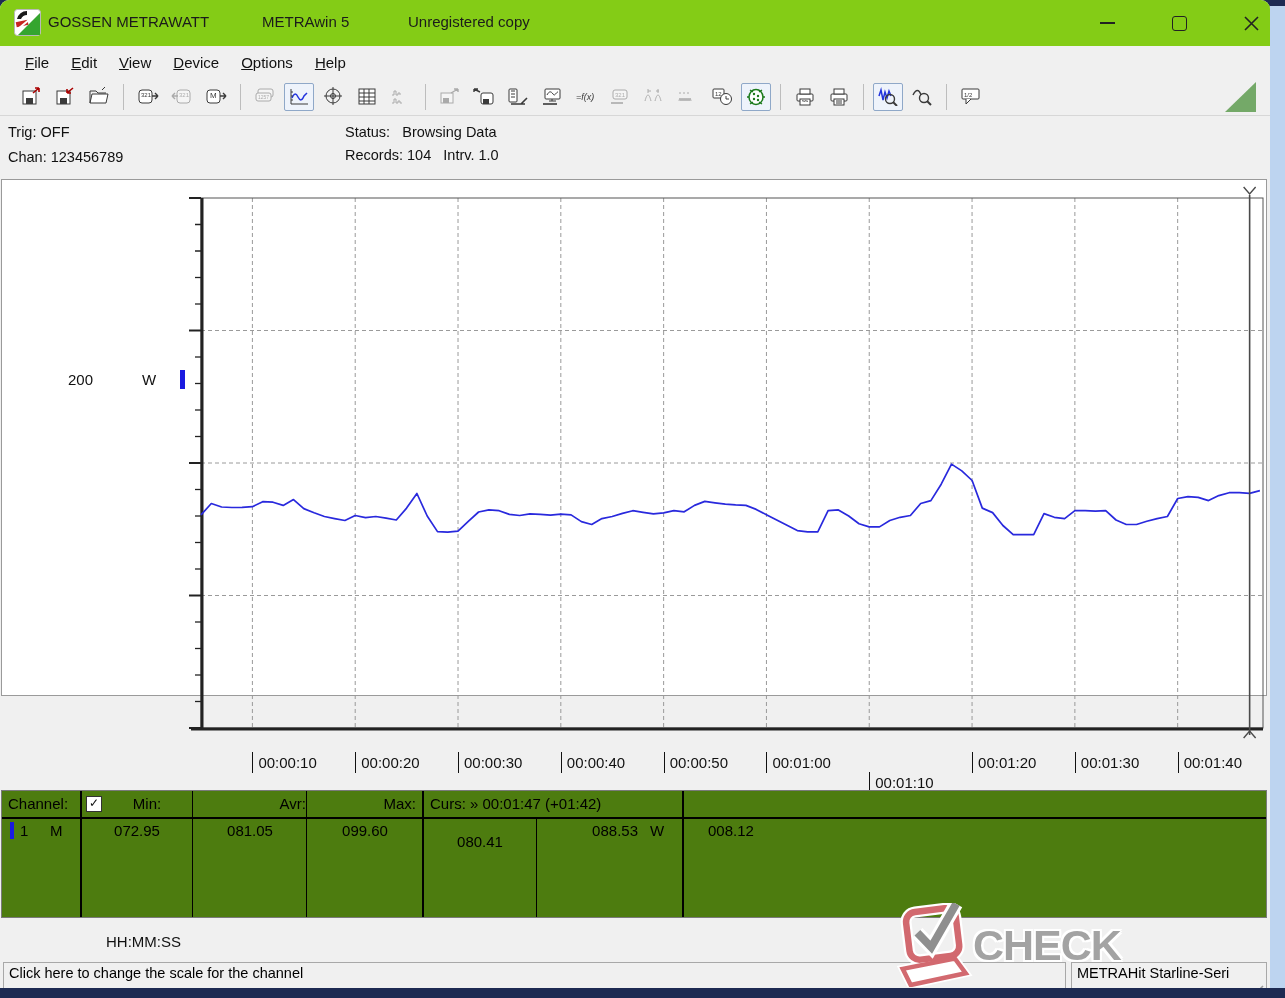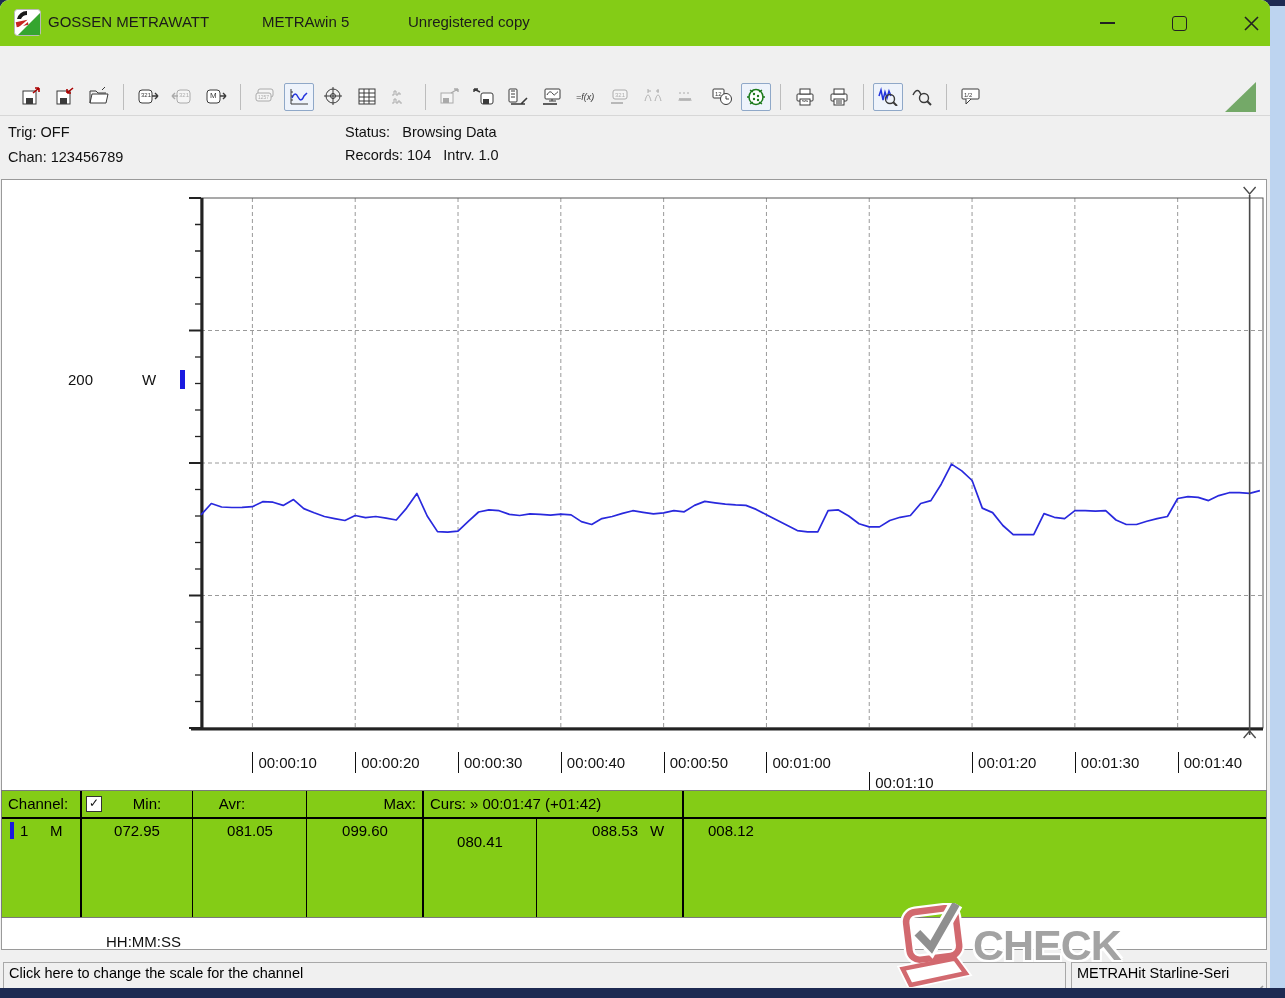--- a/index.html
+++ b/index.html
@@ -30,27 +30,27 @@
   #toolbar{position:absolute;left:0;top:78px;width:100%;height:38px;background:#f0f0f0;border-bottom:1px solid #d7d7d7;display:flex;align-items:center;padding-left:16px;box-sizing:border-box;gap:4px;}
   .tb-btn{width:28px;height:26px;display:flex;align-items:center;justify-content:center;border:1px solid transparent;border-radius:2px;flex:0 0 auto;}
   .tb-btn.pressed{background:#eef3fb;border:1px solid #8fa8c8;}
   .tb-btn.disabled{opacity:.38;filter:grayscale(1);}
   .tb-sep{width:1px;height:26px;background:#bdbdbd;margin:0 5px;flex:0 0 auto;}
   #toolbar-triangle{position:absolute;right:14px;top:4px;}
   
   #status-strip{position:absolute;left:0;top:117px;width:100%;height:61px;background:#f0f0f0;}
   #status-strip .sline{position:absolute;font-size:14.5px;color:#111;white-space:pre;}
   
-  #chart-panel{position:absolute;left:1px;top:179px;width:1266px;height:771px;background:#fff;border:1px solid #9a9a9a;box-sizing:border-box;}
+  #chart-panel{position:absolute;left:1px;top:179px;width:1266px;height:517px;background:#fff;border:1px solid #9a9a9a;box-sizing:border-box;}
   #plot-svg{position:absolute;left:-1px;top:-1px;}
   .axis-lab{position:absolute;font-size:15px;color:#111;}
   .xtick{position:absolute;font-size:15px;color:#111;border-left:1px solid #111;height:21px;line-height:21px;padding-left:5px;white-space:nowrap;}
   .chan-marker{position:absolute;width:5px;height:19px;background:#1a1ae0;}
   
-  #stats-panel{position:absolute;left:1px;top:790px;width:1266px;height:128px;background:#84cc16;border:1px solid #7a7a7a;box-sizing:border-box;}
+  #stats-panel{position:absolute;left:1px;top:790px;width:1266px;height:128px;background:#4d7c0f;border:1px solid #7a7a7a;box-sizing:border-box;}
   #stats-panel .cell{position:absolute;font-size:15px;color:#000;white-space:pre;}
   .vline{position:absolute;top:0;bottom:0;background:#000;}
   #hdr-line{position:absolute;left:0;top:26px;width:100%;height:2px;background:#000;}
   #chk{position:absolute;left:84px;top:5px;width:14px;height:14px;border:1px solid #333;background:#fff;font-size:12px;line-height:13px;text-align:center;color:#111;}
   #row-chan-bar{position:absolute;left:8px;top:31px;width:4px;height:17px;background:#1a1ae0;}
   
   .sb-panel{position:absolute;top:962px;height:40px;background:#f0f0f0;border:1px solid #a8a8a8;box-sizing:border-box;font-size:14.5px;color:#000;padding:2px 0 0 5px;white-space:nowrap;overflow:hidden;}
   #sb-left{left:3px;width:1063px;}
   #sb-right{left:1071px;width:196px;}
   #resize-grip{position:absolute;right:2px;bottom:2px;}
@@ -85,20 +85,28 @@
     <div class="caption-btn" id="btn-max">
         <div class="box"></div>
       </div>
     <div class="caption-btn" id="btn-close">
       <svg width="15" height="15" viewBox="0 0 15 15">
         <path d="M1 1 L14 14 M14 1 L1 14" stroke="#222" stroke-width="1.6"></path>
       </svg>
     </div>
   </div>
 
+  <div id="menubar">
+      <div class="menu-item"><u>F</u>ile</div>
+      <div class="menu-item"><u>E</u>dit</div>
+      <div class="menu-item"><u>V</u>iew</div>
+      <div class="menu-item"><u>D</u>evice</div>
+      <div class="menu-item"><u>O</u>ptions</div>
+      <div class="menu-item"><u>H</u>elp</div>
+    </div>
 
   <div id="toolbar">
     <div class="tb-btn">
         <svg width="22" height="19" viewBox="0 0 22 19">
           <rect x="3" y="4" width="13" height="13" fill="#fff" stroke="#3a3a3a"></rect>
           <rect x="6" y="11" width="7" height="6" fill="#3a3a3a"></rect>
           <path d="M13 6 L19 1 M19 1 L15 1 M19 1 L19 5" stroke="#a00" stroke-width="1.6" fill="none"></path>
         </svg>
       </div>
       <div class="tb-btn">
@@ -365,21 +373,21 @@
     <div class="vline" style="left:190px;width:1px"></div>
     <div class="vline" style="left:304px;width:1px"></div>
     <div class="vline" style="left:420px;width:2px"></div>
     <div class="vline" style="left:534px;width:1px;top:28px"></div>
     <div class="vline" style="left:680px;width:2px"></div>
     <div id="hdr-line"></div>
 
     <span class="cell" style="left:6px;top:4px">Channel:</span>
     <div id="chk">✓</div>
     <span class="cell" style="left:100px;top:4px;width:90px;text-align:center">Min:</span>
-    <span class="cell" style="left:174px;top:4px;width:112px;text-align:center">Avr:</span>
+    <span class="cell" style="left:192px;top:4px;width:112px;text-align:right">Avr:</span>
     <span class="cell" style="left:306px;top:4px;width:108px;text-align:right">Max:</span>
     <span class="cell" style="left:428px;top:4px">Curs: » 00:01:47 (+01:42)</span>
 
     <div id="row-chan-bar"></div>
     <span class="cell" style="left:18px;top:31px">1</span>
     <span class="cell" style="left:48px;top:31px">M</span>
     <span class="cell" style="left:80px;top:31px;width:110px;text-align:center">072.95</span>
     <span class="cell" style="left:192px;top:31px;width:112px;text-align:center">081.05</span>
     <span class="cell" style="left:306px;top:31px;width:114px;text-align:center">099.60</span>
     <span class="cell" style="left:422px;top:42px;width:112px;text-align:center">080.41</span>

